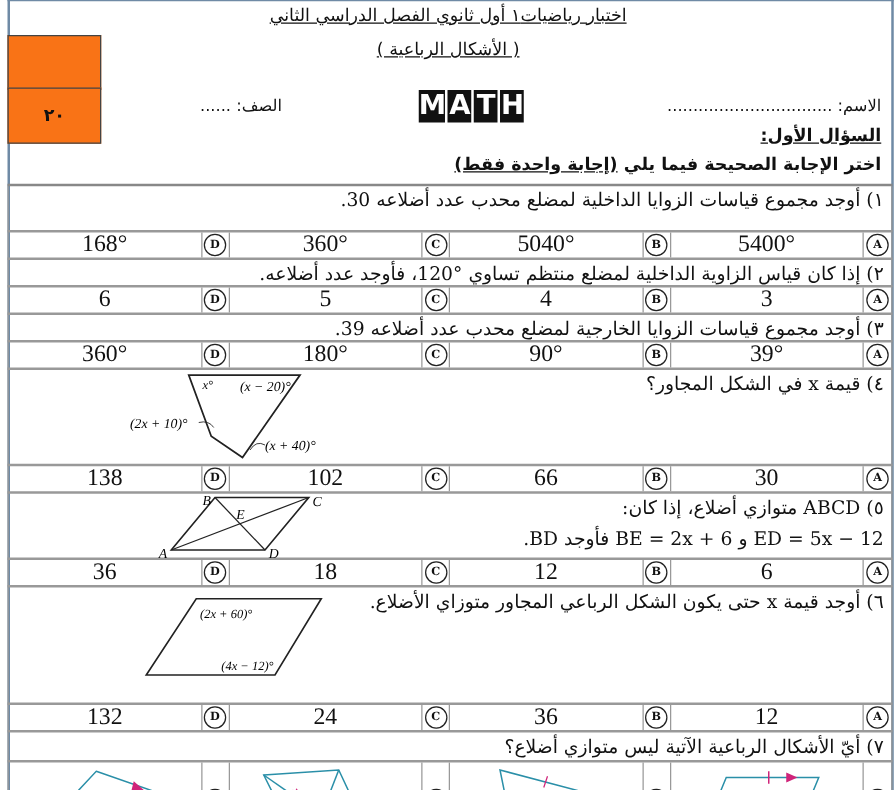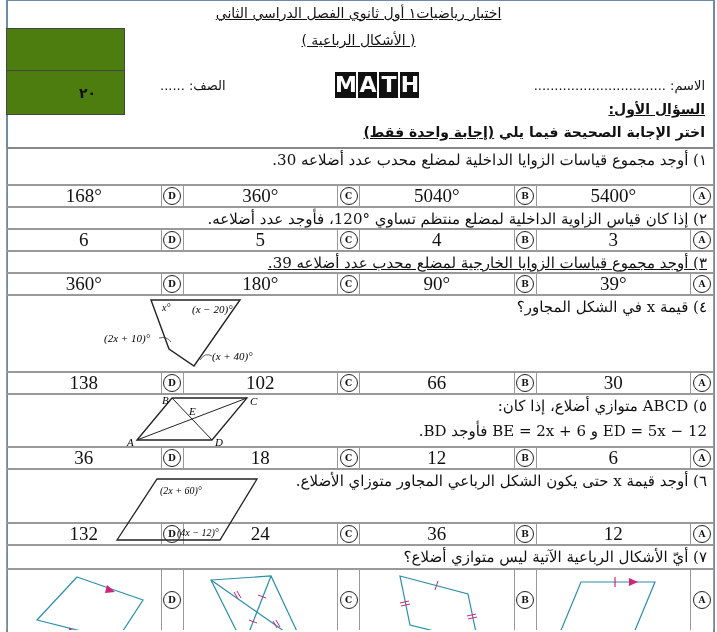--- a/index.html
+++ b/index.html
@@ -4,21 +4,21 @@
 <style>
   html, body { margin:0; padding:0; background:#ffffff; }
   body { width:717px; height:632px; overflow:hidden; position:relative; font-family:"DejaVu Sans", sans-serif; color:#111; }
   .page-line-left { position:absolute; left:6px; top:0; width:2px; height:632px; background:#6f8aa5; }
   .page-line-right { position:absolute; right:2px; top:0; width:2px; height:632px; background:#6f8aa5; }
   .page-line-top { position:absolute; left:6px; top:0; right:2px; height:1px; background:#6f8aa5; }
 
   .title1 { position:absolute; left:0; width:717px; top:5px; text-align:center; font-size:14px; text-decoration:underline; direction:rtl; }
   .title2 { position:absolute; left:0; width:717px; top:32px; text-align:center; font-size:14px; text-decoration:underline; direction:rtl; }
 
-  .score-box { position:absolute; left:6px; width:73px; border:1px solid #444; background:#4d7c0f;padding-left:44px; }
+  .score-box { position:absolute; left:6px; width:73px; border:1px solid #444; background:#f97316; }
   .score-top { top:28px; height:42px; }
   .score-bottom { top:70px; height:43px; display:flex; align-items:center; justify-content:center; font-size:14px; font-weight:bold; }
 
   .name-field { position:absolute; right:12px; top:78px; font-size:13px; direction:rtl;text-align:right; }
   .class-field { position:absolute; left:160px; top:78px; font-size:13px; direction:rtl; }
   .math-logo { position:absolute; left:335px; top:72px; width:84px; height:26px; display:flex; gap:2px; }
   .math-logo span { flex:1; background:#111; color:#fff; font-weight:900; font-size:22px; line-height:26px; text-align:center; font-family:"DejaVu Sans", sans-serif; letter-spacing:-1px; }
 
   .section-title { position:absolute; right:12px; top:101px; font-size:14px; font-weight:bold; text-decoration:underline; direction:rtl; }
   .instruction { position:absolute; right:12px; top:124px; font-size:14px; font-weight:bold; direction:rtl; }
@@ -107,21 +107,21 @@
     <div class="cell val w-b">4</div>
     <div class="cell badge-cell">
         <div class="badge">B</div>
       </div>
     <div class="cell val w-a">3</div>
     <div class="cell badge-cell">
         <div class="badge">A</div>
       </div>
   </div>
 
-  <div class="qrow" style="height:22px;text-decoration:underline;">
+  <div class="qrow" style="height:22px;">
     <div class="qtext">٣) أوجد مجموع قياسات الزوايا الخارجية لمضلع محدب عدد أضلاعه 39.</div>
   </div>
   <div class="arow">
     <div class="cell val w-d">360°</div>
     <div class="cell badge-cell">
         <div class="badge">D</div>
       </div>
     <div class="cell val w-c">180°</div>
     <div class="cell badge-cell">
         <div class="badge">C</div>
@@ -193,21 +193,21 @@
     <div class="cell val w-b">12</div>
     <div class="cell badge-cell">
         <div class="badge">B</div>
       </div>
     <div class="cell val w-a">6</div>
     <div class="cell badge-cell">
         <div class="badge">A</div>
       </div>
   </div>
 
-  <div class="qrow" style="height:54px;padding-left:24px;">
+  <div class="qrow" style="height:94px;padding-left:24px;">
     <div class="qtext">٦) أوجد قيمة x حتى يكون الشكل الرباعي المجاور متوزاي الأضلاع.</div>
     <svg class="fig" style="left:105px; top:2px;" width="180" height="72">
       <polygon points="5,68 45,7 145,7 108,68" fill="none" stroke="#222" stroke-width="1.3"></polygon>
       <text x="48" y="22" font-size="10">(2x + 60)°</text>
       <text x="65" y="64" font-size="10">(4x − 12)°</text>
     </svg>
   </div>
   <div class="arow">
     <div class="cell val w-d">132</div>
     <div class="cell badge-cell">

